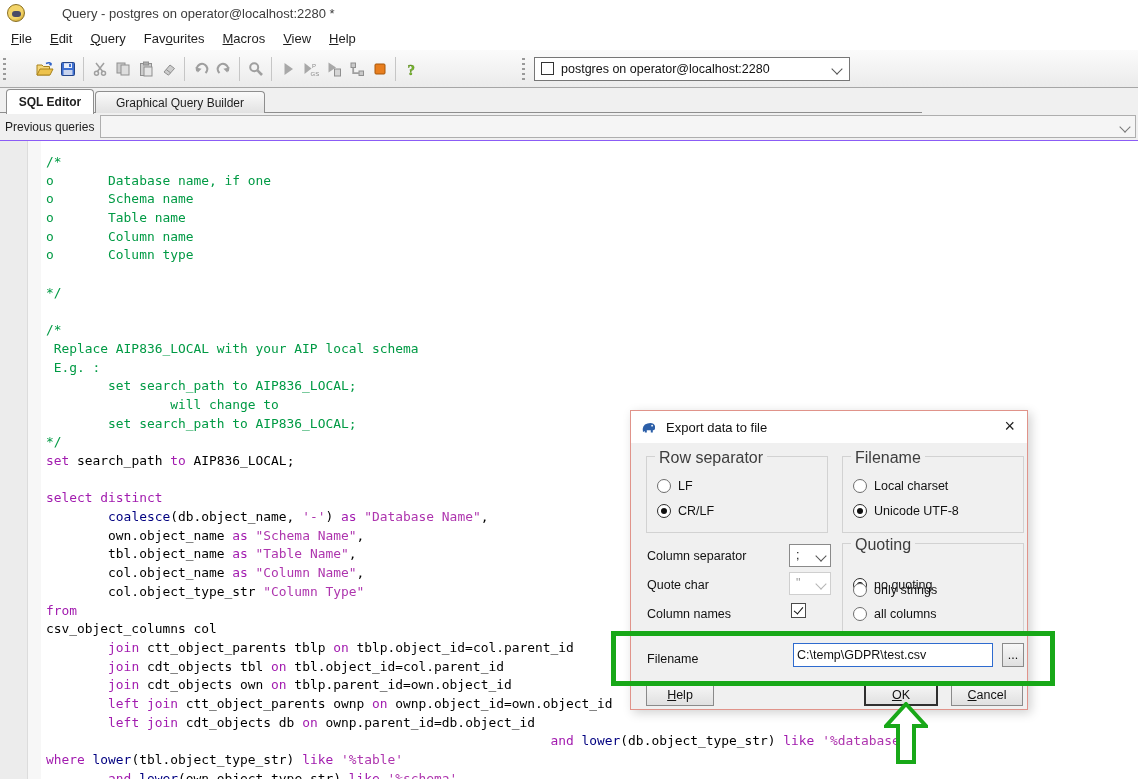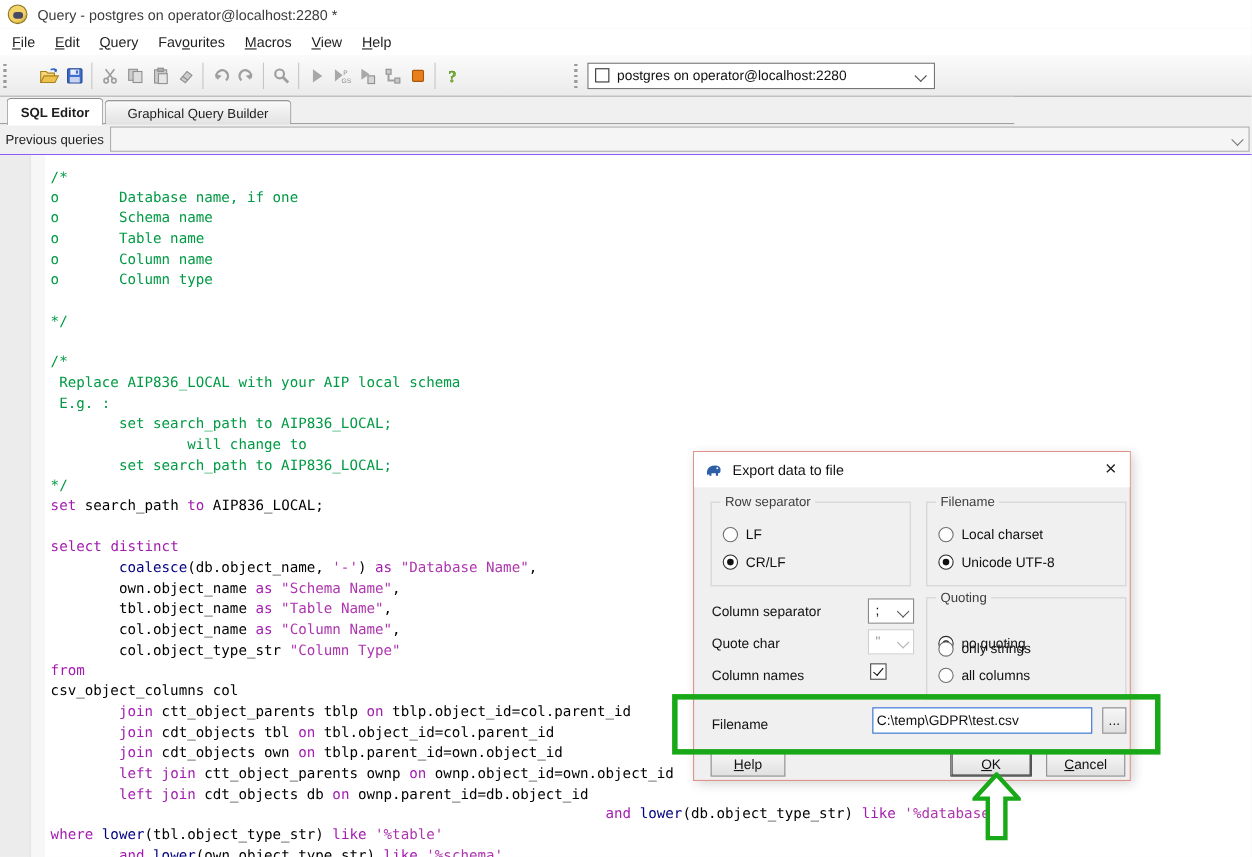--- a/index.html
+++ b/index.html
@@ -2,21 +2,21 @@
 <html><head>
 <meta charset="utf-8">
 <style>
   html,body{margin:0;padding:0;}
   body{
     width:1138px;height:779px;position:relative;overflow:hidden;
     font-family:"Liberation Sans",sans-serif;background:#f0f0f0;
     -webkit-font-smoothing:antialiased;
   }
   
-  .titlebar{position:absolute;left:0;top:0;width:1138px;height:26px;background:#fff;display:flex;align-items:center;}
+  .titlebar{position:absolute;left:0;top:0;width:1138px;height:26px;background:#fff;display:flex;align-items:center;gap:28px;}
   .app-icon{width:18px;height:18px;margin-left:7px;border-radius:50%;
     background:radial-gradient(circle at 40% 35%,#f3d469 0 55%,#caa22e 85%);
     border:1px solid #8a6f1f;box-sizing:border-box;position:relative;}
   .app-icon::after{content:"";position:absolute;left:4px;top:6px;width:9px;height:6px;border-radius:3px;background:#4a4a66;}
   .title-text{margin-left:9px;font-size:13px;color:#3c3c3c;}
   
   .menubar{position:absolute;left:0;top:26px;width:1138px;height:24px;background:#fff;display:flex;align-items:center;padding-left:2px;box-sizing:border-box;}
   .menu-item{font-size:13px;color:#1e1e1e;padding:3px 9px;cursor:default;}
   .mn{text-decoration:underline;}
   
@@ -56,21 +56,21 @@
   .tok-s{color:#ae35ae;}
   .tok-p{color:#000;}
   
   .dialog{position:absolute;left:630px;top:410px;width:396px;height:298px;background:#f0f0f0;
     border:1px solid #e0938a;box-shadow:3px 3px 10px rgba(0,0,0,.18);box-sizing:content-box;z-index:10;}
   .dlg-title{position:absolute;left:0;top:0;width:100%;height:32px;background:#fff;display:flex;align-items:center;}
   .dlg-title-text{margin-left:8px;font-size:13px;color:#111;}
   .dlg-close{position:absolute;right:12px;top:4px;font-size:18px;color:#222;line-height:22px;font-weight:400;}
   .ele-icon{margin-left:9px;flex:0 0 auto;}
   .group{position:absolute;border:1px solid #d2d2d2;box-sizing:border-box;}
-  .group-label{position:absolute;top:-8px;left:8px;background:#f0f0f0;padding:0 4px;font-size:12px;color:#3d3d3d;}
+  .group-label{position:absolute;top:-8px;left:8px;background:#f0f0f0;padding:0 4px;font-size:16px;color:#3d3d3d;}
   .radio-row{position:absolute;left:10px;display:flex;align-items:center;height:18px;}
   .radio{width:14px;height:14px;border-radius:50%;background:#fff;border:1px solid #6e6e6e;box-sizing:border-box;margin-right:7px;position:relative;flex:0 0 auto;}
   .radio.sel{border:1px solid #2b2b2b;}
   .radio.sel::after{content:"";position:absolute;left:3px;top:3px;width:6px;height:6px;border-radius:50%;background:#101010;}
   .radio-label{font-size:12.5px;color:#111;}
   .dlg-label{position:absolute;font-size:12.5px;color:#111;}
   .mini-combo{position:absolute;width:42px;height:23px;background:#fff;border:1px solid #8a8a8a;box-sizing:border-box;font-size:12.5px;color:#111;}
   .mini-combo .val{position:absolute;left:6px;top:3px;}
   .mini-combo .chev{position:absolute;right:5px;top:7px;}
   .mini-combo.disabled{border-color:#cfcfcf;color:#9a9a9a;}

